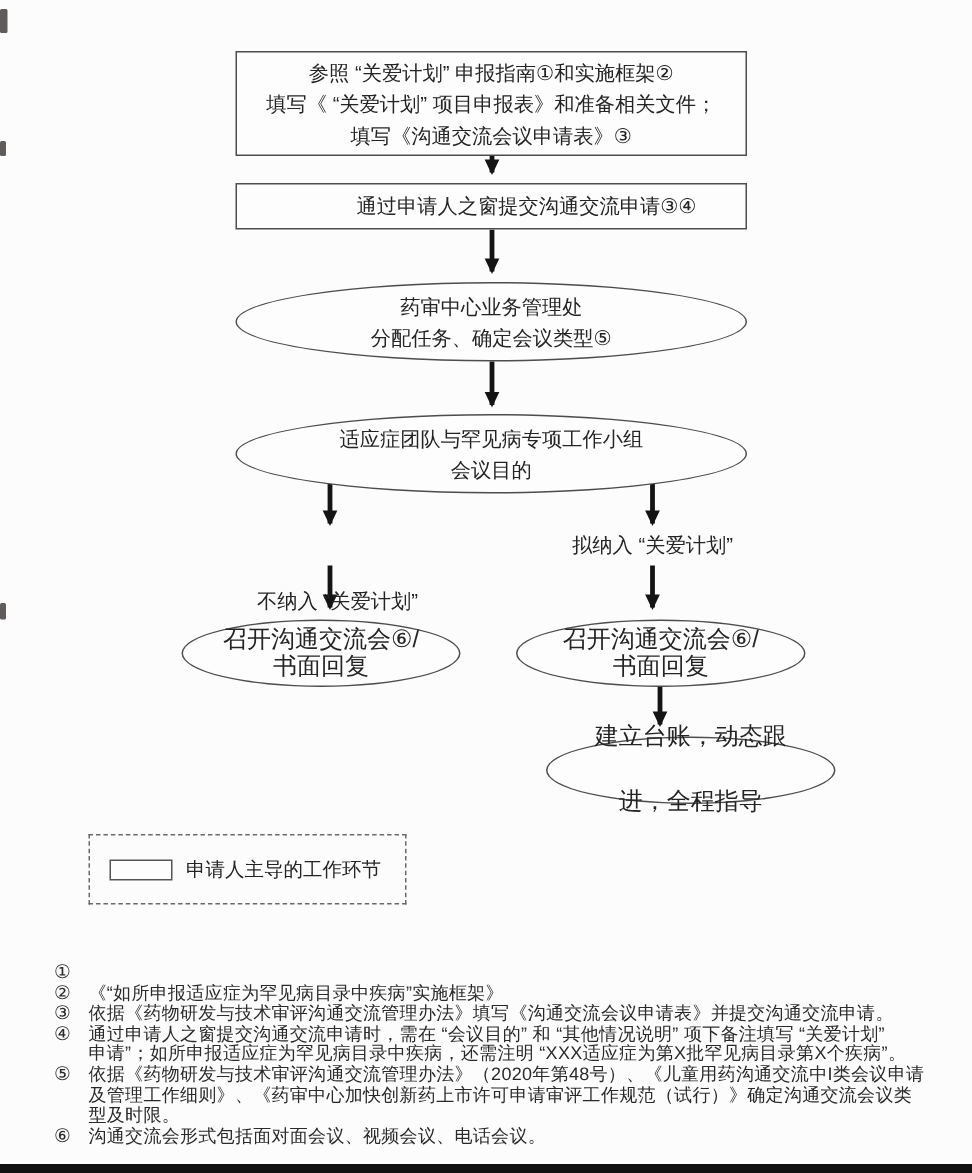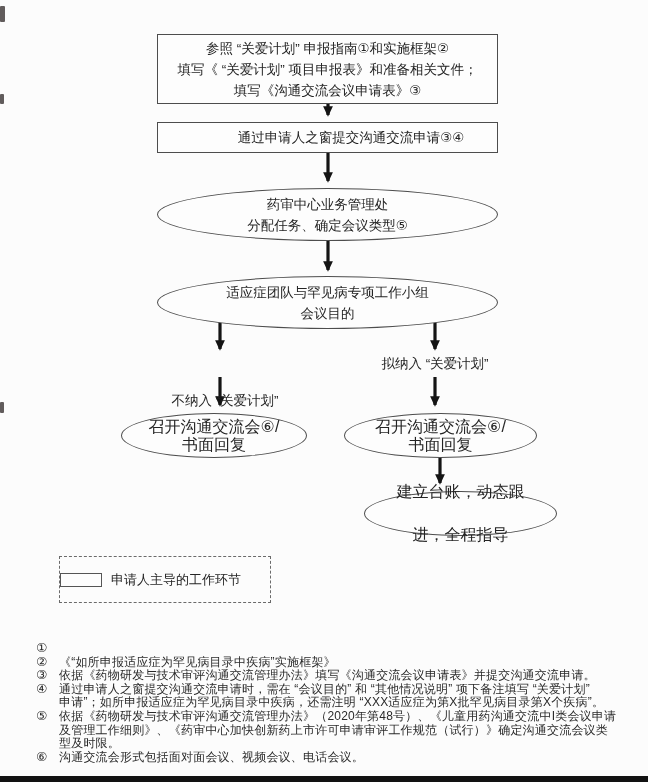--- a/index.html
+++ b/index.html
@@ -22,21 +22,21 @@
   }
   .nl{font-size:13.5px;line-height:21px;white-space:nowrap;text-align:center;color:#242424;}
   .nl-sm{font-size:16px;line-height:18px;white-space:nowrap;text-align:center;color:#242424;}
   .branch-label{
     position:absolute;font-size:13.5px;line-height:16px;white-space:nowrap;
     text-align:center;color:#242424;
   }
   #legend{
     position:absolute;left:59px;top:556px;width:212px;height:47px;
     border:1px dashed #6a6a6a;box-sizing:border-box;
-    display:flex;flex-direction:column;justify-content:center;gap:4px;
+    display:flex;flex-direction:column;justify-content:center;gap:4px;padding-left:13px;
   }
   .legend-row{display:flex;align-items:center;}
   .legend-sym-rect{width:40px;height:12px;border:1px solid #555;background:#fdfdfd;margin-right:9px;flex:none;}
   .legend-sym-ellipse{width:41px;height:15px;border:1px solid #555;background:#fdfdfd;border-radius:50%;margin-right:8px;flex:none;}
   .legend-label{font-size:13px;white-space:nowrap;color:#242424;}
   #footnotes{position:absolute;left:36px;top:642px;width:606px;}
   .fn{display:flex;align-items:flex-start;}
   .fn-num{width:23px;flex:none;font-size:12.5px;line-height:13.6px;color:#2a2a2a;}
   .fn-text{font-size:12px;line-height:13.6px;color:#2a2a2a;white-space:pre-wrap;letter-spacing:0.2px;}
   .smudge{position:absolute;background:#454040;border-radius:1px;opacity:.85;}

